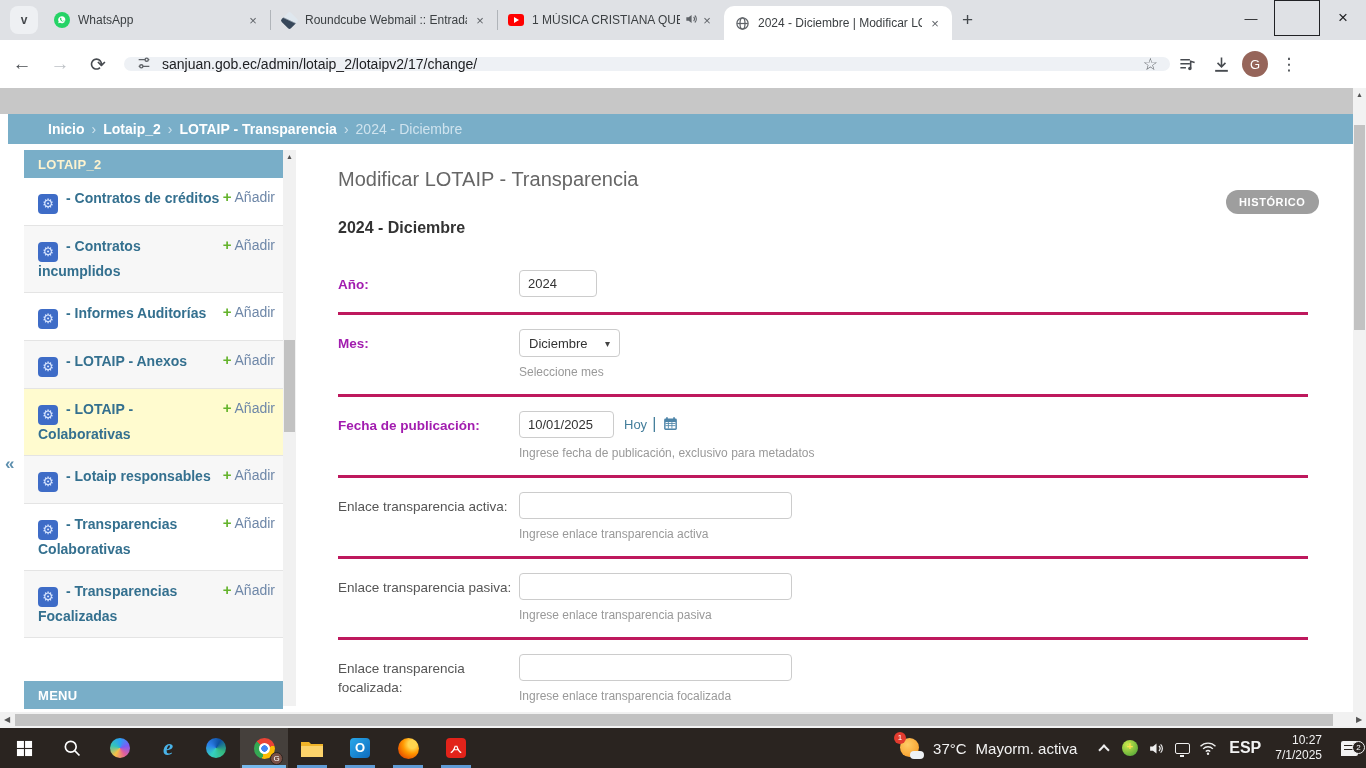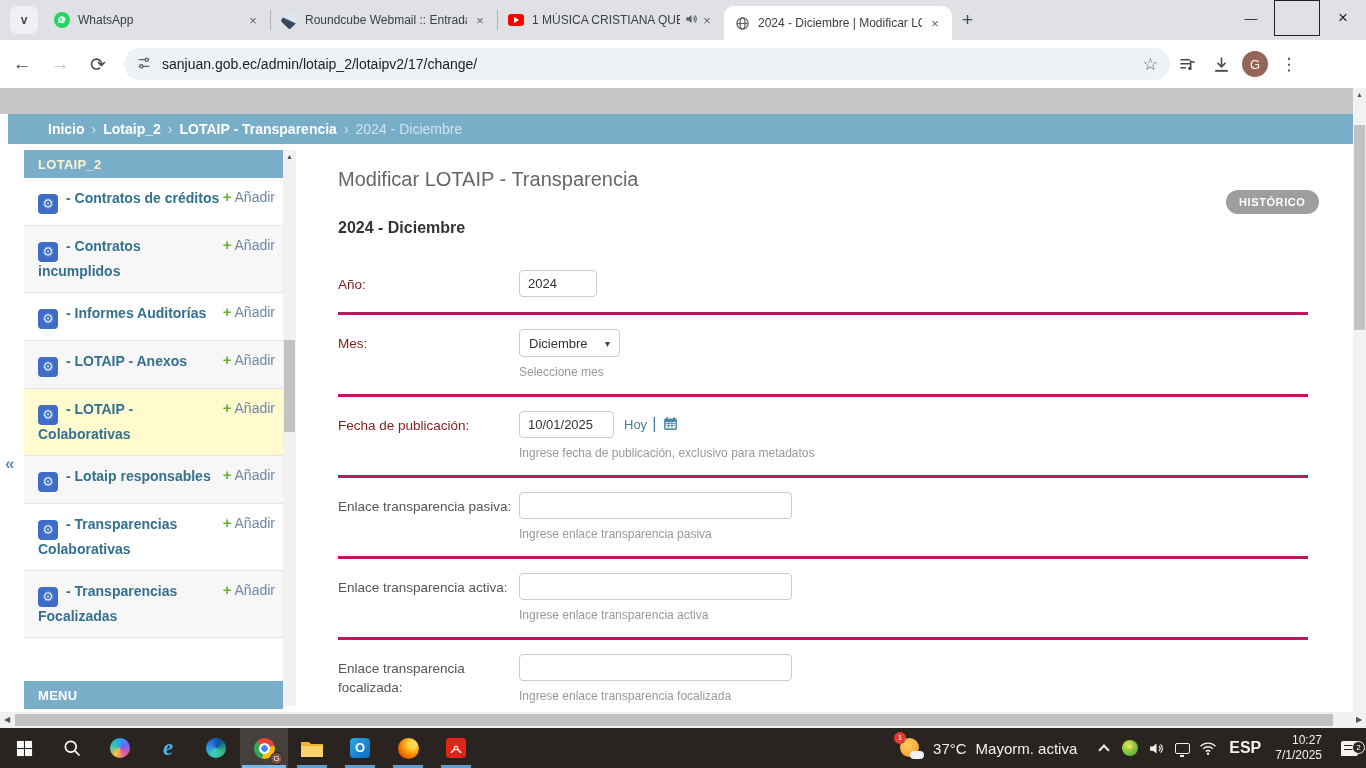--- a/index.html
+++ b/index.html
@@ -17,21 +17,21 @@
   .fav-rc{background:linear-gradient(160deg,#dfe7ee 45%,#37475a 55%);width:13px;height:13px;transform:rotate(45deg);border-radius:2px;margin:1px}
   .fav-yt{background:#f00;border-radius:3px;width:16px;height:12px}
   .fav-yt:after{content:"";display:block;margin:3px 0 0 6px;border-left:5px solid #fff;border-top:3px solid transparent;border-bottom:3px solid transparent}
   .newtab{font-size:19px;color:#45494d;margin-left:10px}
   #wincontrols{position:absolute;right:0;top:0;height:40px;display:flex}
   #wincontrols span{width:46px;height:36px;display:flex;align-items:center;justify-content:center;color:#202124;font-size:13px}
   .restore{width:10px;height:10px;border:1px solid #202124;display:inline-block}
   #toolbar{position:absolute;left:0;top:40px;width:1366px;height:48px;background:#fff;display:flex;align-items:center}
   .navbtn{width:32px;height:32px;display:flex;align-items:center;justify-content:center;font-size:19px;color:#474b50;margin-left:6px}
   .navbtn.disabled{color:#bdc1c6}
-  #omnibox{flex:none;width:1046px;height:32px;margin-left:10px;background:#eef1f5;border-radius:16px;display:flex;align-items:center;padding:0 12px;font-size:14px;color:#202124}
+  #omnibox{flex:none;width:1046px;height:14px;margin-left:10px;background:#eef1f5;border-radius:16px;display:flex;align-items:center;padding:0 12px;font-size:14px;color:#202124}
   #omnibox .url{flex:1;margin-left:10px;white-space:nowrap;overflow:hidden}
   .star{font-size:17px;color:#5f6368}
   .tool-ic{width:34px;height:34px;display:flex;align-items:center;justify-content:center;color:#474b50}
   .avatar{width:26px;height:26px;border-radius:50%;background:#96655a;color:#fff;font-size:13px;display:flex;align-items:center;justify-content:center}
   .kebab{font-size:17px;color:#474b50}
   
   #page{position:absolute;left:0;top:88px;width:1366px;height:624px;background:#fff;overflow:hidden}
   #grayband{position:absolute;left:0;top:0;width:1366px;height:26px;background:#c7c7c7}
   #bluebar{position:absolute;left:8px;top:26px;width:1366px;height:30px;background:#79aec8;display:flex;align-items:center;padding-left:40px;font-size:14px}
   #bluebar a{color:#fff;text-decoration:none;font-weight:bold}
@@ -57,21 +57,21 @@
   .sbscroll .thumb{position:absolute;left:1px;top:190px;width:11px;height:92px;background:#c2c2c2}
   
   #main{position:absolute;left:338px;top:0;width:970px}
   #main h1{font-size:20px;font-weight:normal;color:#666;margin-top:24px}
   #main h2{font-size:16px;font-weight:bold;color:#333;margin-top:28px}
   #historico{position:absolute;left:888px;top:46px;background:#9e9e9e;color:#fff;font-size:11px;font-weight:bold;letter-spacing:.6px;border-radius:13px;padding:6px 13px}
   #formrows{margin-top:19px}
   .frow{display:flex;padding:14px 0 15px}
   .frow+.frow{border-top:3px solid #be185d}
   .flabel{width:181px;font-size:13.5px;color:#555;padding-top:5px;line-height:19px}
-  .flabel.req{font-weight:normal;color:#7f1d1d}
+  .flabel.req{font-weight:bold;color:#a21caf}
   .fctrl{flex:1}
   .inp{height:27px;border:1px solid #ccc;border-radius:4px;padding:0 8px;font:13px "Liberation Sans",sans-serif;color:#333;background:#fff;outline:none}
   .selectbox{display:inline-flex;align-items:center;justify-content:space-between;width:101px;height:28px;border:1px solid #ccc;border-radius:4px;padding:0 9px;font-size:13px;color:#333;background:#fff}
   .selectbox .chev{font-size:10px;color:#444}
   .help{margin-top:8px;font-size:12px;color:#999}
   .today{color:#447e9b;font-size:13px;margin-left:10px}
   .pipe{color:#447e9b;margin:0 6px 0 5px}
   .cal{vertical-align:-3px}
   
   #vscroll{position:absolute;right:0;top:0;width:13px;height:624px;background:#f2f2f2}
@@ -268,26 +268,26 @@
           <div class="frow">
             <div class="flabel req">Fecha de publicación:</div>
             <div class="fctrl"><input class="inp" value="10/01/2025" style="width: 95px;"><span class="today">Hoy</span><span class="pipe">|</span><span class="cal"><svg width="17" height="17" viewBox="0 0 24 24">
                   <rect x="3" y="5" width="18" height="16" rx="2" fill="#4d84a8"></rect>
                   <rect x="5" y="10" width="14" height="9" fill="#fff"></rect>
                   <path d="M7 3v4M17 3v4" stroke="#4d84a8" stroke-width="2.4"></path>
                   <path d="M5 12h14M5 15h14M9 10v9M14 10v9" stroke="#4d84a8" stroke-width="1.2"></path>
                 </svg></span><div class="help">Ingrese fecha de publicación, exclusivo para metadatos</div></div>
           </div>
           <div class="frow">
+            <div class="flabel">Enlace transparencia activa:</div>
+            <div class="fctrl"><input class="inp" style="width: 273px;"><div class="help">Ingrese enlace transparencia activa</div></div>
+          </div>
+          <div class="frow">
             <div class="flabel">Enlace transparencia pasiva:</div>
             <div class="fctrl"><input class="inp" style="width: 273px;"><div class="help">Ingrese enlace transparencia pasiva</div></div>
-          </div>
-          <div class="frow">
-            <div class="flabel">Enlace transparencia activa:</div>
-            <div class="fctrl"><input class="inp" style="width: 273px;"><div class="help">Ingrese enlace transparencia activa</div></div>
           </div>
           <div class="frow">
             <div class="flabel">Enlace transparencia focalizada:</div>
             <div class="fctrl"><input class="inp" style="width: 273px;"><div class="help">Ingrese enlace transparencia focalizada</div></div>
           </div>
         </div>
     </div>
   </div>
 
   <div id="vscroll">

